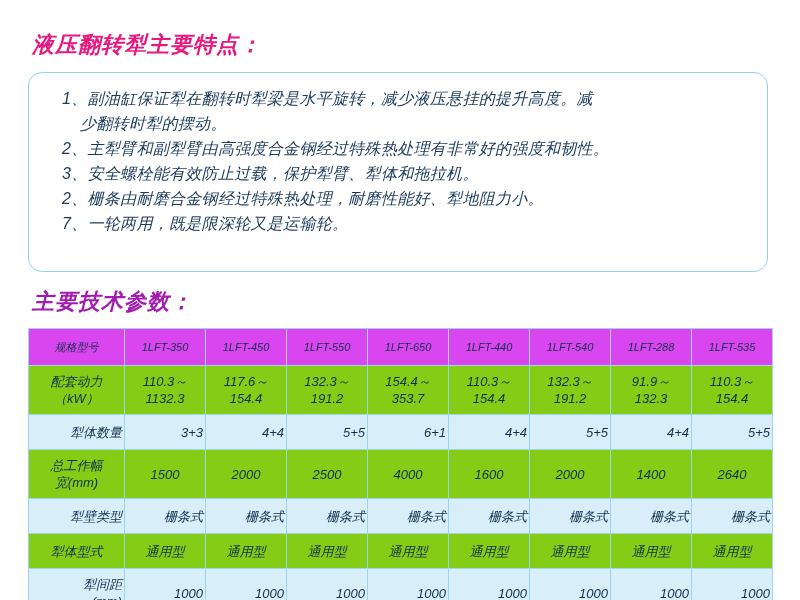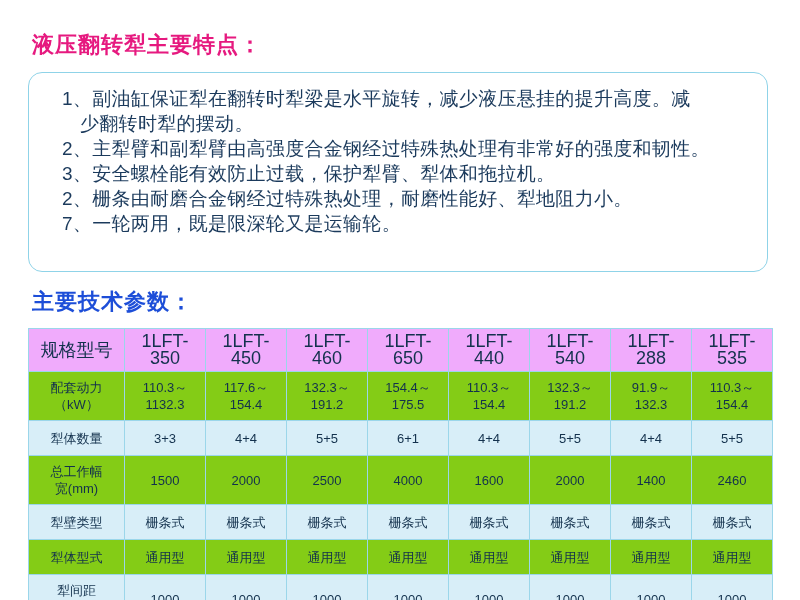--- a/index.html
+++ b/index.html
@@ -13,20 +13,21 @@
     font-family: "Liberation Sans", sans-serif;
     color: #222;
     overflow: hidden;
   }
   .page {
     position: relative;
     width: 800px;
     height: 600px;
     box-sizing: border-box;
     padding: 8px;
+    font-style: italic;
   }
   
   .features-heading {
     position: absolute;
     left: 32px;
     top: 30px;
     font-size: 22px;
     font-weight: bold;
     color: #e6197f;
     letter-spacing: 1px;
@@ -42,34 +43,34 @@
     border-radius: 14px;
     background: #ffffff;
   }
   .features-list {
     position: absolute;
     left: 62px;
     top: 86px;
     width: 690px;
   }
   .feature-line {
-    font-size: 19px;
+    font-size: 16px;
     line-height: 25px;
     color: #1b3a5c;
     letter-spacing: 0.3px;
     text-indent: 0;
   }
   
   .specs-heading {
     position: absolute;
     left: 32px;
     top: 287px;
     font-size: 22px;
     font-weight: bold;
-    color: #1d4ed8;
+    color: #a21caf;
     letter-spacing: 1px;
   }
   table.spec {
     position: absolute;
     left: 28px;
     top: 328px;
     width: 744px;
     border-collapse: collapse;
     table-layout: fixed;
     font-size: 13px;
@@ -80,25 +81,25 @@
     text-align: center;
     vertical-align: middle;
     padding: 4px 2px;
     color: #13314d;
     line-height: 17px;
     font-weight: normal;
   }
   table.spec col.label-col { width: 96px; }
   table.spec col.data-col { width: 81px; }
   tr.head td, tr.head th {
-    background: #f0abfc;
+    background: #d946ef;
     height: 28px;
-    font-size: 18px;
-  }
-  tr.r-shade td { background: #d8eef8; }
+    font-size: 11px;
+  }
+  tr.r-shade td { background: #d8eef8; text-align: right; }
   tr.r-plain td { background: #84cc16; }
   td.rowlabel { font-size: 13px; }
   tr.tall td { height: 40px; }
   tr.mid td { height: 26px; }
 </style>
 </head>
 <body>
 
 <div class="page">
 
@@ -128,21 +129,21 @@
         <col class="data-col">
         <col class="data-col">
         <col class="data-col">
     </colgroup>
     <tbody>
 
       <tr class="head">
         <td>规格型号</td>
         <td>1LFT-350</td>
         <td>1LFT-450</td>
-        <td>1LFT-460</td>
+        <td>1LFT-550</td>
         <td>1LFT-650</td>
         <td>1LFT-440</td>
         <td>1LFT-540</td>
         <td>1LFT-288</td>
         <td>1LFT-535</td>
       </tr>
 
       <tr class="r-plain tall">
         <td class="rowlabel">
           <div>配套动力</div>
@@ -155,21 +156,21 @@
         <td>
           <div>117.6～</div>
           <div>154.4</div>
         </td>
         <td>
           <div>132.3～</div>
           <div>191.2</div>
         </td>
         <td>
           <div>154.4～</div>
-          <div>175.5</div>
+          <div>353.7</div>
         </td>
         <td>
           <div>110.3～</div>
           <div>154.4</div>
         </td>
         <td>
           <div>132.3～</div>
           <div>191.2</div>
         </td>
         <td>
@@ -199,21 +200,21 @@
           <div>总工作幅</div>
           <div>宽(mm)</div>
         </td>
         <td>1500</td>
         <td>2000</td>
         <td>2500</td>
         <td>4000</td>
         <td>1600</td>
         <td>2000</td>
         <td>1400</td>
-        <td>2460</td>
+        <td>2640</td>
       </tr>
 
       <tr class="r-shade mid">
         <td class="rowlabel">犁壁类型</td>
         <td>栅条式</td>
         <td>栅条式</td>
         <td>栅条式</td>
         <td>栅条式</td>
         <td>栅条式</td>
         <td>栅条式</td>

